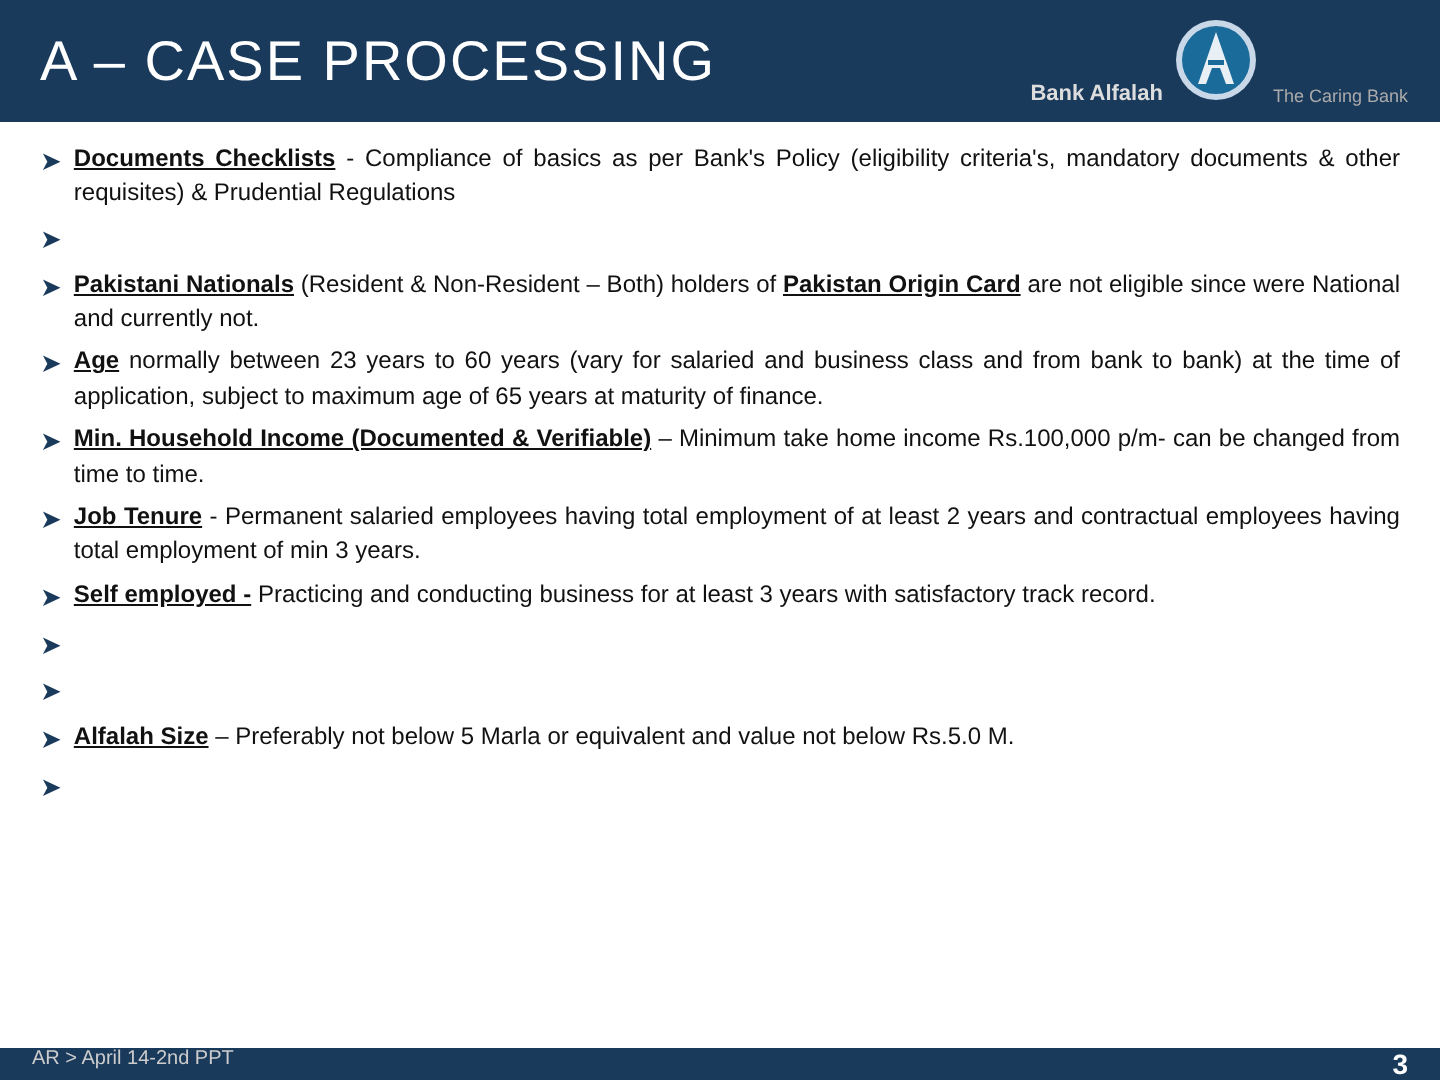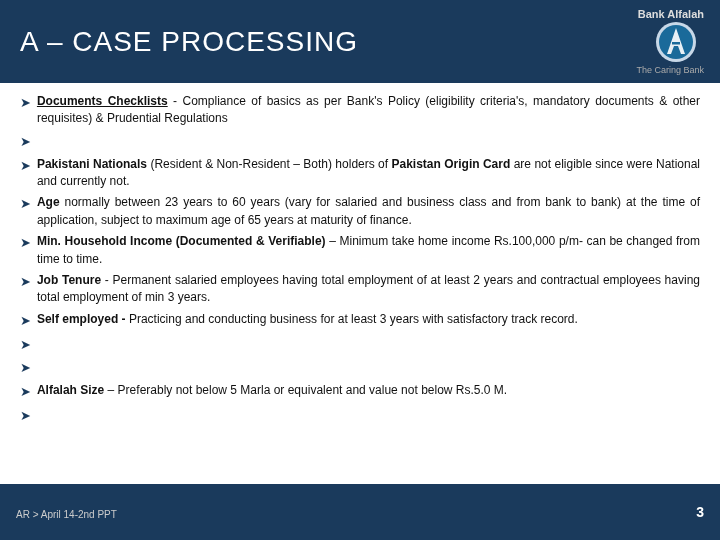--- a/index.html
+++ b/index.html
@@ -59,49 +59,49 @@
       margin-right: 6px;
       margin-top: 1px;
       flex-shrink: 0;
     }
 
     .item-text {
       flex: 1;
       text-align: justify;
     }
 
-    .bold { font-weight: bold; }
+    .bold { font-weight: bold; text-decoration: underline; }
     .bold-underline { font-weight: bold; text-decoration: underline; }
 
     .footer {
       position: absolute;
       bottom: 0;
       left: 0;
       right: 0;
       background: #1a3a5c;
       display: flex;
       justify-content: space-between;
-      align-items: flex-end;
-      padding: 20px 16px;
+      align-items: flex-start;
+      padding: 0 16px;
     }
 
     .footer-text {
       color: #ccc;
       font-size: 10px;
     }
 
     .footer-num {
       color: #fff;
       font-size: 14px;
       font-weight: bold;
     }
 
     .logo-area {
       display: flex;
-      flex-direction: column;
+      flex-direction: row;
       align-items: flex-end;
     }
 
     .logo-svg {
       width: 55px;
       height: 45px;
     }
   </style>
 </head>
 <body>

